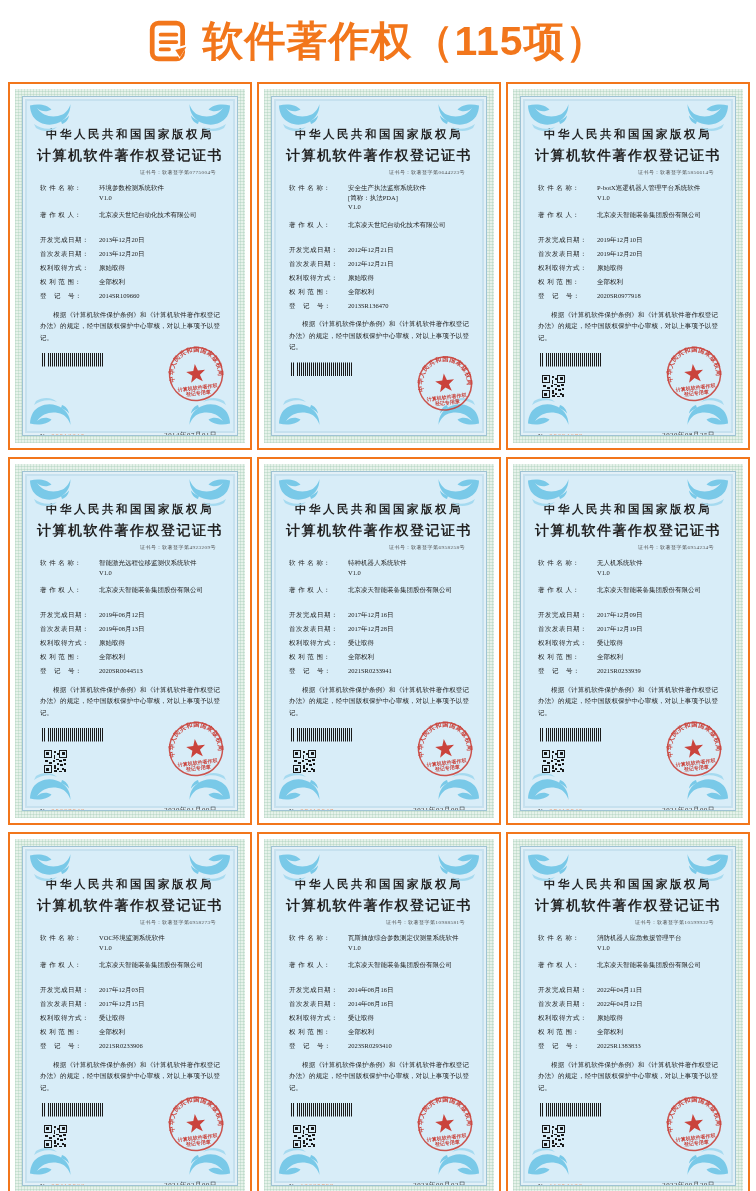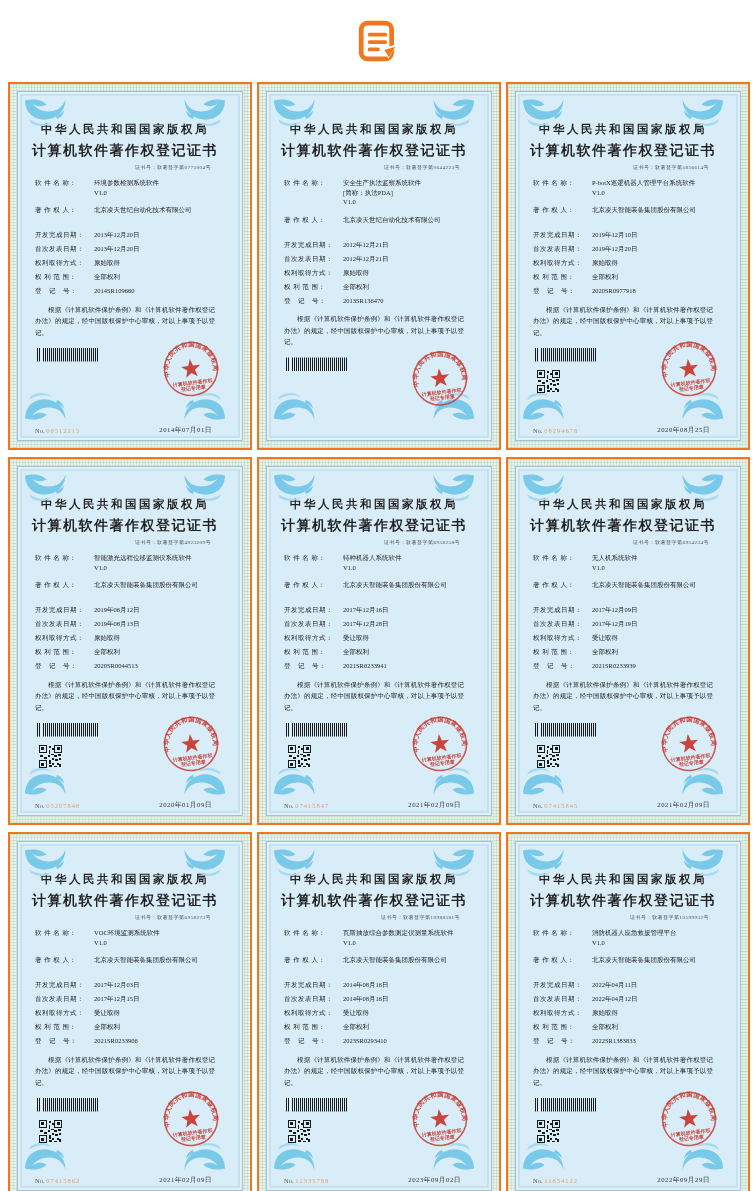--- a/index.html
+++ b/index.html
@@ -20,21 +20,21 @@
   .page-header h1{
     color:var(--orange);font-size:41px;font-weight:800;letter-spacing:1px;
     font-family:"Liberation Sans",sans-serif;
   }
   .title-icon{width:42px;height:42px;flex:0 0 auto;}
   .grid{
     display:grid;grid-template-columns:repeat(3,244px);grid-template-rows:repeat(3,368px);
     column-gap:5px;row-gap:7px;padding:0 8px;
   }
   .cert-frame{
-    border:2px solid var(--orange);background:#fff;overflow:hidden;
+    border:2px solid var(--orange);background:#fff;padding:5px;overflow:hidden;
   }
   .cert-scan{
     height:100%;padding:7px;
     background:
       repeating-linear-gradient(0deg,rgba(157,199,176,.35) 0 1px,transparent 1px 3px),
       repeating-linear-gradient(90deg,rgba(157,199,176,.30) 0 1px,transparent 1px 3px),
       var(--scan-green);
   }
   .cert-blue{
     height:100%;position:relative;overflow:hidden;
@@ -85,20 +85,21 @@
 </head>
 <body>
 
 <header class="page-header">
   <svg class="title-icon" viewBox="0 0 40 40" aria-hidden="true">
     <rect x="4" y="3" width="29" height="34" rx="6" fill="none" stroke="#f2761b" stroke-width="4.5"></rect>
     <path d="M12,14h15 M12,21h15 M12,28h8" stroke="#f2761b" stroke-width="3.6" stroke-linecap="round" fill="none"></path>
     <path d="M24,27 L38,23 L30,37 Z" fill="#ffffff"></path>
     <path d="M26,28.5 L36.5,25.5 L30.5,35.5 Z" fill="#f2761b"></path>
   </svg>
+  <h1>软件著作权（115项）</h1>
 </header>
 
 <main class="grid">
   <section class="cert-frame">
     <div class="cert-scan">
       <div class="cert-blue">
         <div class="cert-inner">
           <svg class="corner tl" viewBox="0 0 86 58">
             <path fill="#79c9e8" d="M2,5 C20,0 37,4 45,13 C35,19 24,17 16,10 C28,27 49,31 67,23 C75,19 81,10 83,2 C83,21 73,35 55,41 C37,47 18,41 8,27 C4,20 2,12 2,5 Z"></path>
             <path fill="#a5daf0" d="M10,42 C23,52 42,54 56,48 C46,58 27,58 14,50 Z"></path>

